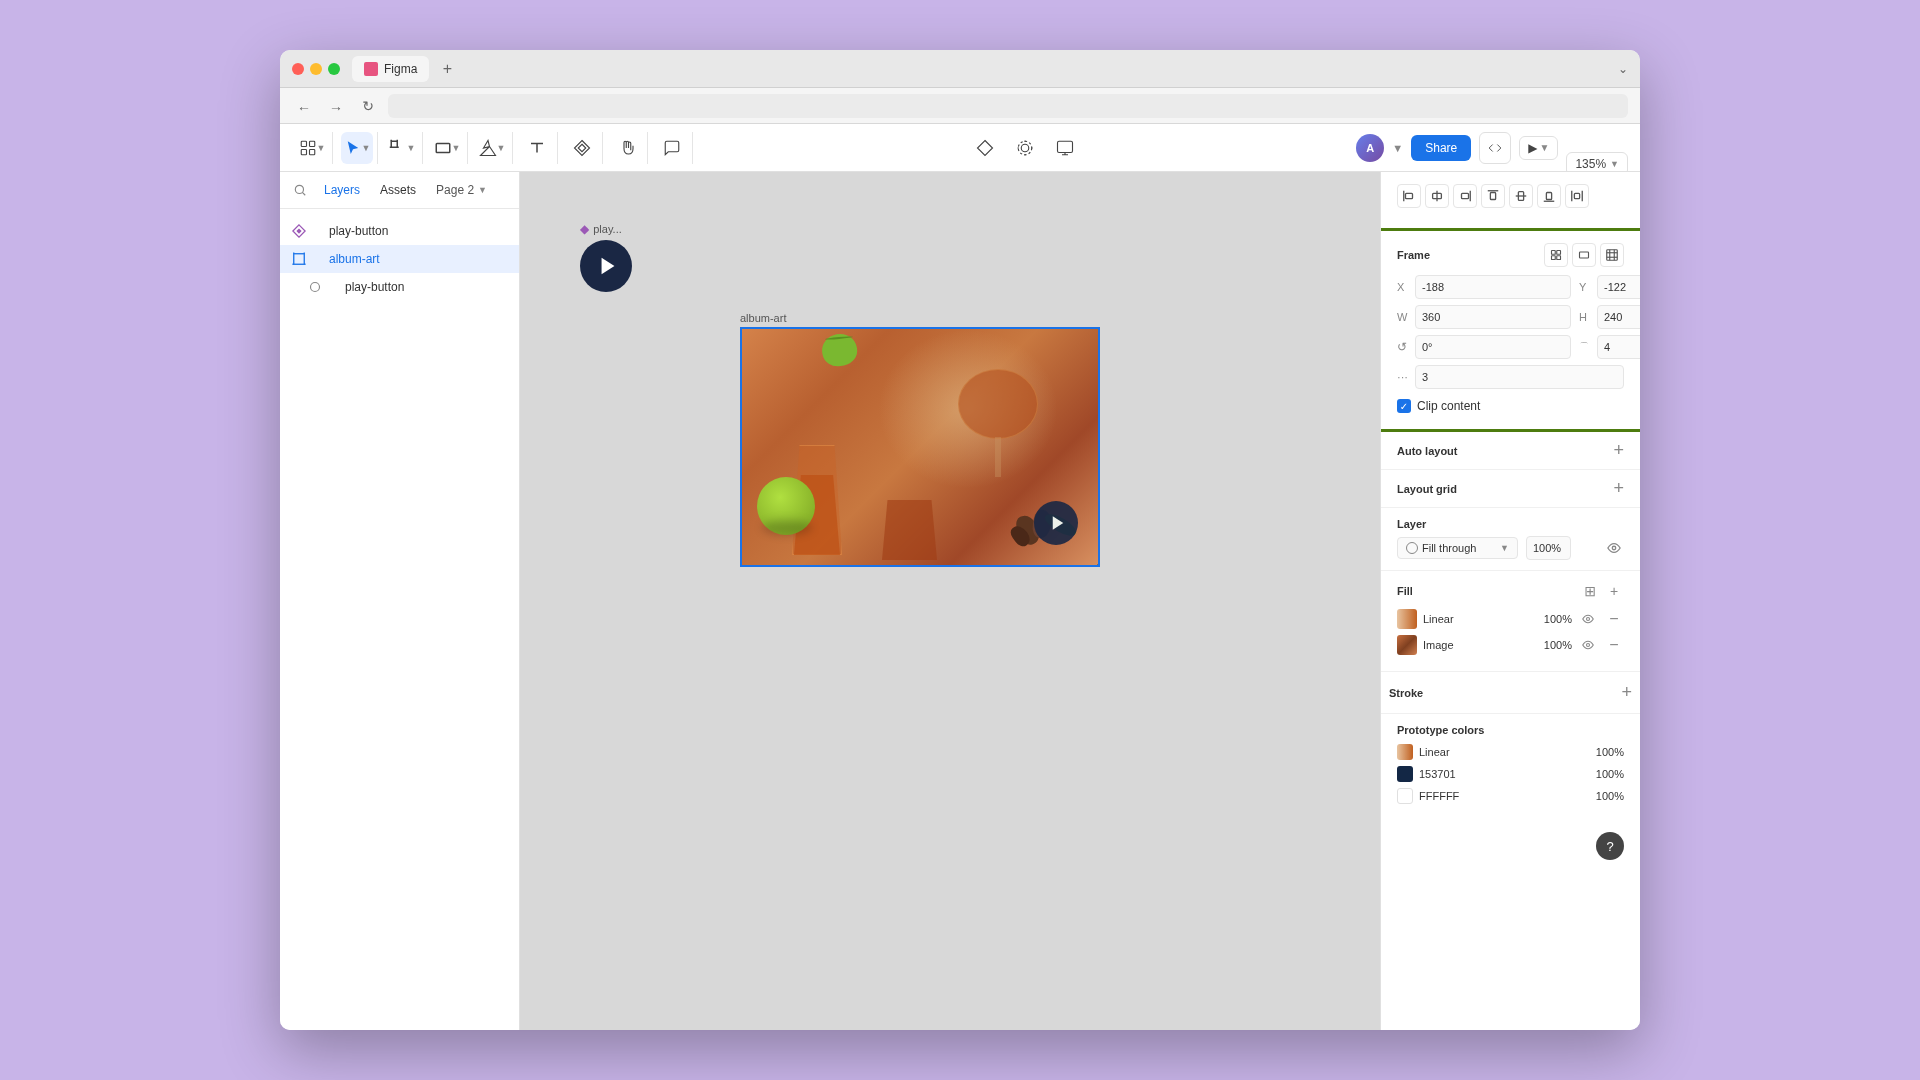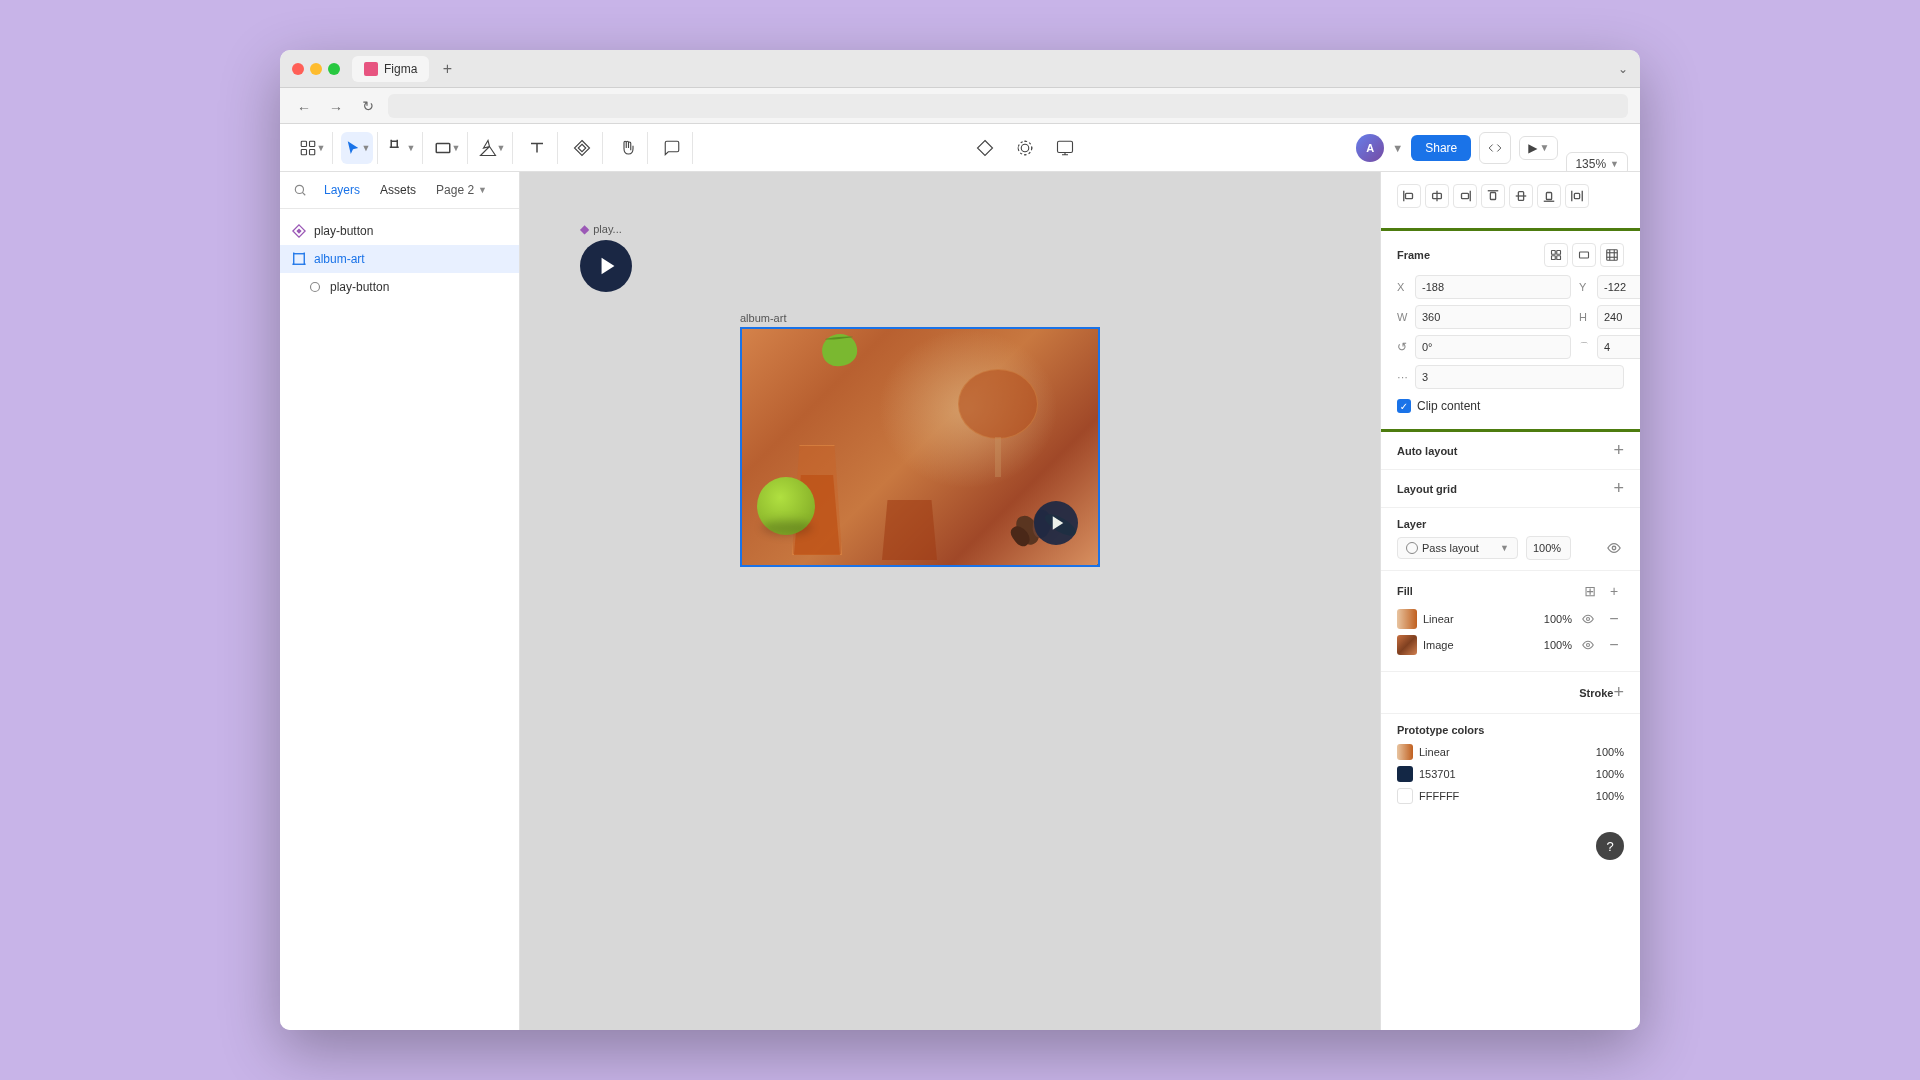--- a/index.html
+++ b/index.html
@@ -276,21 +276,21 @@
     }
     .layer-list {
       padding: 8px 0;
       flex: 1;
       overflow-y: auto;
     }
     .layer-item {
       display: flex;
       align-items: center;
       padding: 4px 12px;
-      gap: 8px;
+      gap: 23px;
       cursor: pointer;
       height: 28px;
     }
     .layer-item.selected { background: #e8f0ff; }
     .layer-icon {
       width: 14px;
       height: 14px;
       display: flex;
       align-items: center;
       justify-content: center;
@@ -653,22 +653,22 @@
     .fill-opacity {
       font-size: 11px;
       color: #333;
       width: 35px;
       text-align: right;
     }
     
     .stroke-section {
       display: flex;
       align-items: center;
-      justify-content: flex-end;
-      padding: 10px 16px;
+      justify-content: space-between;
+      padding: 10px 8px;
       border-bottom: 1px solid #f0f0f0;
     }
     
     .sel-colors-section {
       padding: 10px 16px;
     }
     .sel-title {
       font-size: 11px;
       font-weight: 600;
       color: #333;
@@ -1124,21 +1124,21 @@
         <span class="plus" style="font-size:18px;color:#888;cursor:pointer;">+</span>
       </div>
 
       <div class="layer-section">
         <div class="section-title" style="margin-bottom:6px;">
           <span>Layer</span>
         </div>
         <div class="layer-row">
           <div class="blend-mode-select">
             <div class="blend-icon"></div>
-            <span style="flex:1;font-size:11px;">Pass layout</span>
+            <span style="flex:1;font-size:11px;">Fill through</span>
             <span style="font-size:9px;color:#888;">▼</span>
           </div>
           <div class="opacity-field">
             <input class="opacity-input" type="text" value="100%" style="">
           </div>
           <div class="eye-btn">
             <svg viewBox="0 0 16 16" style="width:14px;height:14px;" fill="none" stroke="currentColor" stroke-width="1.5">
               <path d="M1 8s3-5 7-5 7 5 7 5-3 5-7 5-7-5-7-5z"></path>
               <circle cx="8" cy="8" r="2"></circle>
             </svg>

